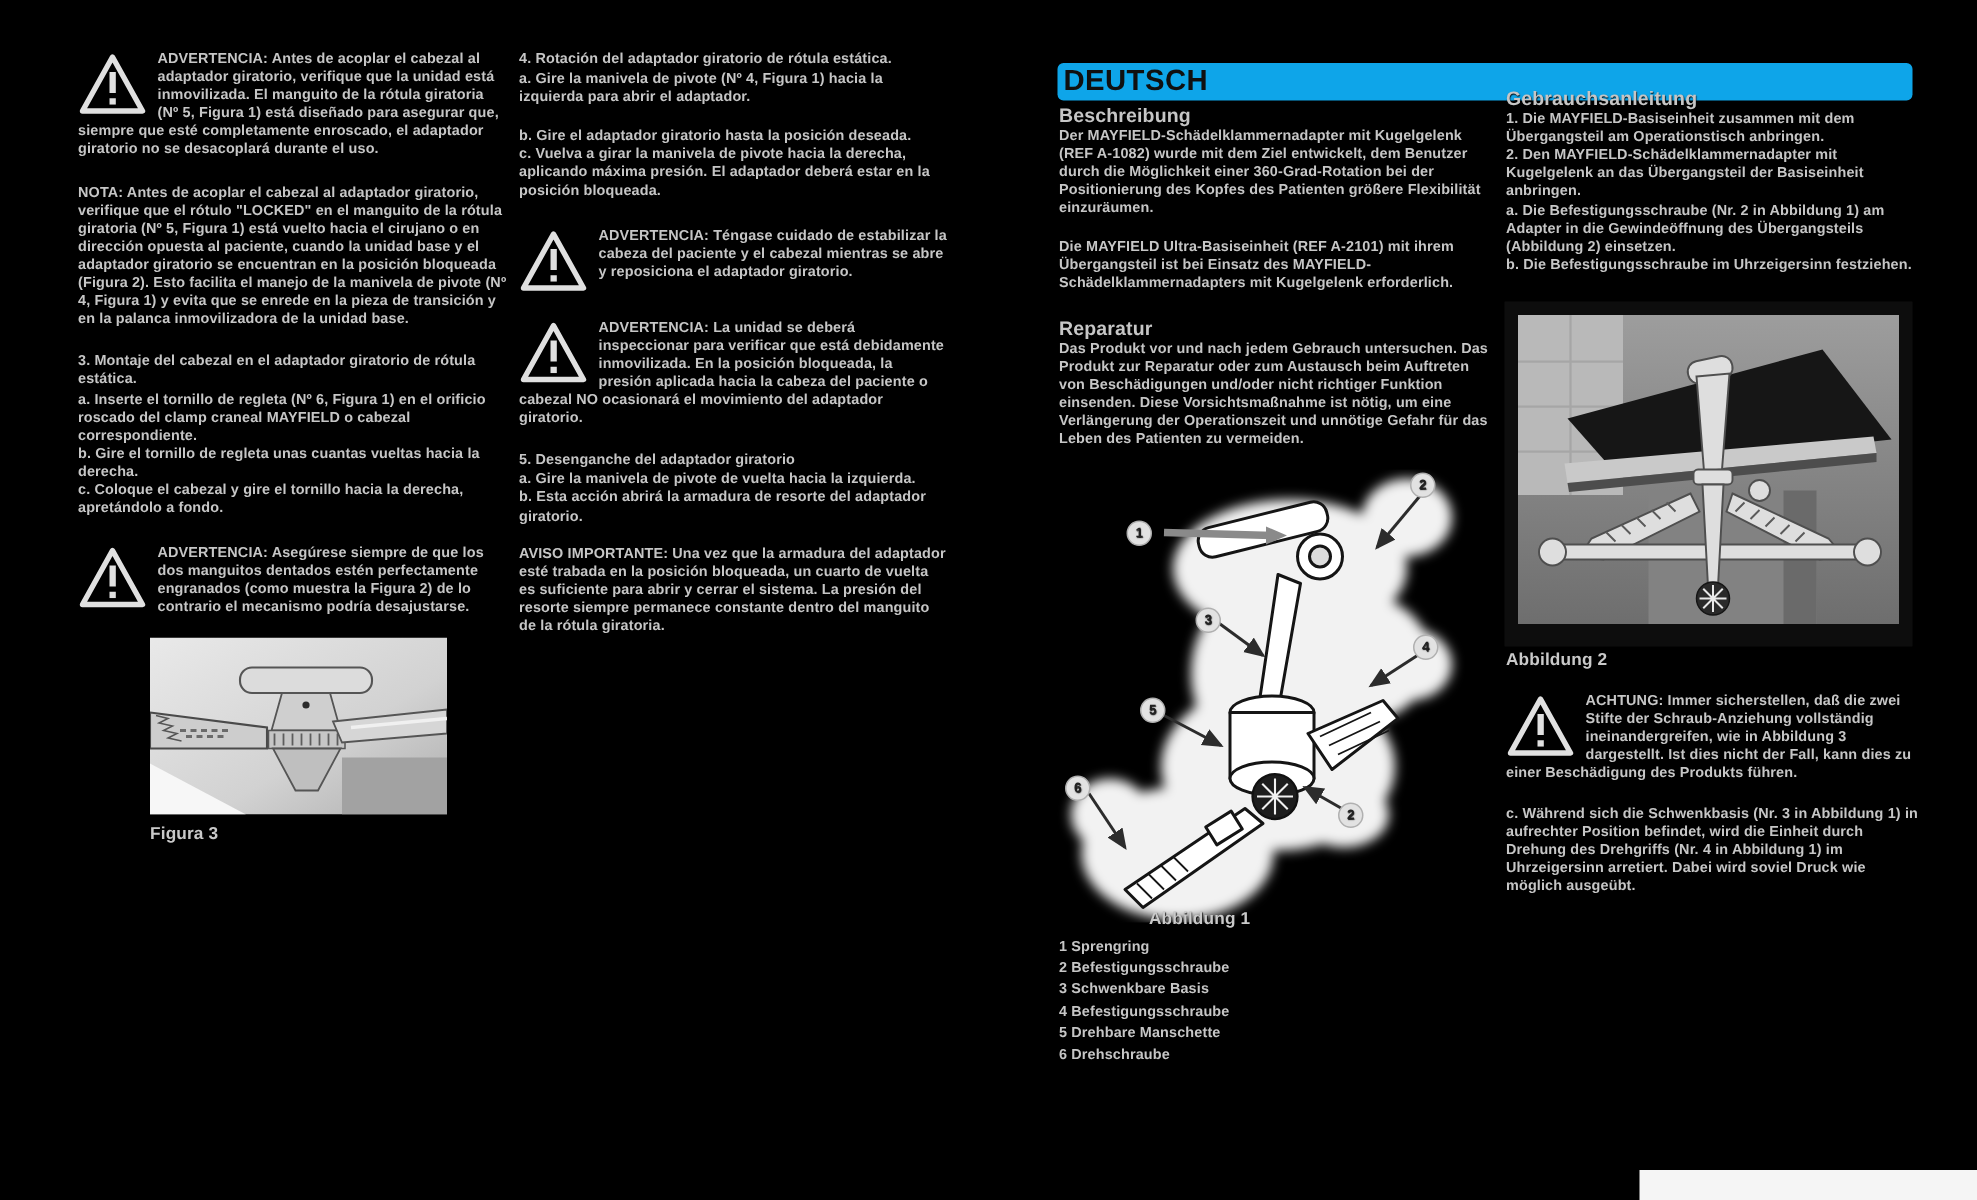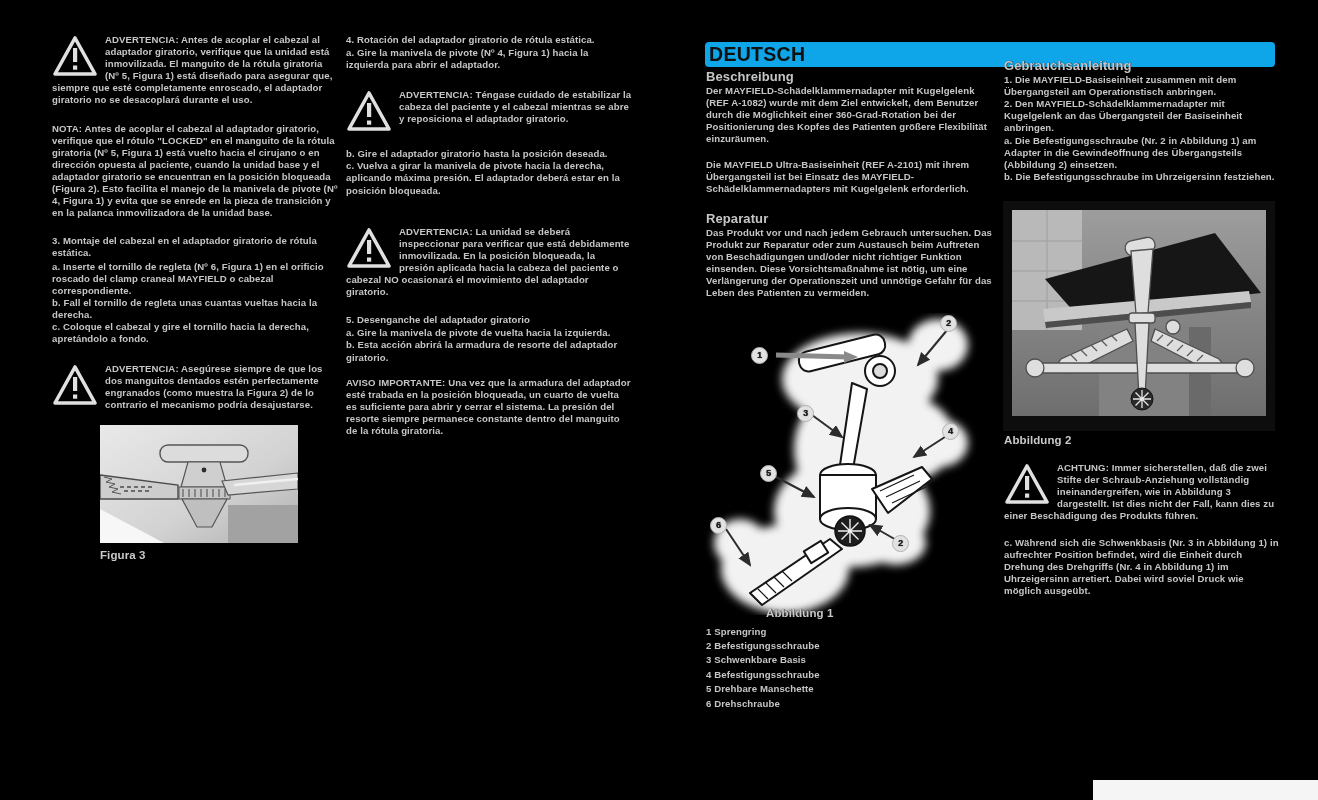--- a/index.html
+++ b/index.html
@@ -43,21 +43,21 @@
           <rect x="21" y="13" width="4.2" height="14" fill="#e0e0e0"></rect>
           <rect x="21" y="30.5" width="4.2" height="4.2" fill="#e0e0e0"></rect>
         </svg>
       </span>
       <span>ADVERTENCIA: Antes de acoplar el cabezal al adaptador giratorio, verifique que la unidad está inmovilizada. El manguito de la rótula giratoria (Nº 5, Figura 1) está diseñado para asegurar que, siempre que esté completamente enroscado, el adaptador giratorio no se desacoplará durante el uso.</span>
     </div>
     <div class="para" style="margin-top:16px">NOTA: Antes de acoplar el cabezal al adaptador giratorio, verifique que el rótulo "LOCKED" en el manguito de la rótula giratoria (Nº 5, Figura 1) está vuelto hacia el cirujano o en dirección opuesta al paciente, cuando la unidad base y el adaptador giratorio se encuentran en la posición bloqueada (Figura 2). Esto facilita el manejo de la manivela de pivote (Nº 4, Figura 1) y evita que se enrede en la pieza de transición y en la palanca inmovilizadora de la unidad base.</div>
     <div class="para" style="margin-top:16px">
       <div class="step-title">3. Montaje del cabezal en el adaptador giratorio de rótula estática.</div>
       <div>a. Inserte el tornillo de regleta (Nº 6, Figura 1) en el orificio roscado del clamp craneal MAYFIELD o cabezal correspondiente.</div>
-      <div>b. Fall el tornillo de regleta unas cuantas vueltas hacia la derecha.</div>
+      <div>b. Gire el tornillo de regleta unas cuantas vueltas hacia la derecha.</div>
       <div>c. Coloque el cabezal y gire el tornillo hacia la derecha, apretándolo a fondo.</div>
     </div>
     <div class="para warn" style="margin-top:18px">
       <span class="warn-tri">
         <svg viewBox="0 0 46 42" width="46" height="42">
           <path d="M23 3 L43 39 L3 39 Z" fill="none" stroke="#e0e0e0" stroke-width="3.6" stroke-linejoin="round"></path>
           <rect x="21" y="13" width="4.2" height="14" fill="#e0e0e0"></rect>
           <rect x="21" y="30.5" width="4.2" height="4.2" fill="#e0e0e0"></rect>
         </svg>
       </span>
@@ -93,35 +93,35 @@
       </svg>
       <div class="cap" style="width:198px;margin-left:48px">Figura 3</div>
     </div>
   </div>
 
   <div class="col txt" style="left:346px;top:34px;width:286px">
     <div class="para">
       <div class="step-title">4. Rotación del adaptador giratorio de rótula estática.</div>
       <div>a. Gire la manivela de pivote (Nº 4, Figura 1) hacia la izquierda para abrir el adaptador.</div>
     </div>
-    <div class="para warn" style="margin-top:18px">
-      <span class="warn-tri">
-        <svg viewBox="0 0 46 42" width="46" height="42">
-          <path d="M23 3 L43 39 L3 39 Z" fill="none" stroke="#e0e0e0" stroke-width="3.6" stroke-linejoin="round"></path>
-          <rect x="21" y="13" width="4.2" height="14" fill="#e0e0e0"></rect>
-          <rect x="21" y="30.5" width="4.2" height="4.2" fill="#e0e0e0"></rect>
-        </svg>
-      </span>
-      <span>ADVERTENCIA: Téngase cuidado de estabilizar la cabeza del paciente y el cabezal mientras se abre y reposiciona el adaptador giratorio.</span>
-    </div>
     <div class="para" style="margin-top:14px">
       <div>b. Gire el adaptador giratorio hasta la posición deseada.</div>
       <div>c. Vuelva a girar la manivela de pivote hacia la derecha, aplicando máxima presión. El adaptador deberá estar en la posición bloqueada.</div>
     </div>
-    <div class="para warn" style="margin-top:29px">
+    <div class="para warn" style="margin-top:18px">
+      <span class="warn-tri">
+        <svg viewBox="0 0 46 42" width="46" height="42">
+          <path d="M23 3 L43 39 L3 39 Z" fill="none" stroke="#e0e0e0" stroke-width="3.6" stroke-linejoin="round"></path>
+          <rect x="21" y="13" width="4.2" height="14" fill="#e0e0e0"></rect>
+          <rect x="21" y="30.5" width="4.2" height="4.2" fill="#e0e0e0"></rect>
+        </svg>
+      </span>
+      <span>ADVERTENCIA: Téngase cuidado de estabilizar la cabeza del paciente y el cabezal mientras se abre y reposiciona el adaptador giratorio.</span>
+    </div>
+    <div class="para warn" style="margin-top:16px">
       <span class="warn-tri">
         <svg viewBox="0 0 46 42" width="46" height="42">
           <path d="M23 3 L43 39 L3 39 Z" fill="none" stroke="#e0e0e0" stroke-width="3.6" stroke-linejoin="round"></path>
           <rect x="21" y="13" width="4.2" height="14" fill="#e0e0e0"></rect>
           <rect x="21" y="30.5" width="4.2" height="4.2" fill="#e0e0e0"></rect>
         </svg>
       </span>
       <span>ADVERTENCIA: La unidad se deberá inspeccionar para verificar que está debidamente inmovilizada. En la posición bloqueada, la presión aplicada hacia la cabeza del paciente o cabezal NO ocasionará el movimiento del adaptador giratorio.</span>
     </div>
     <div class="para" style="margin-top:16px">

